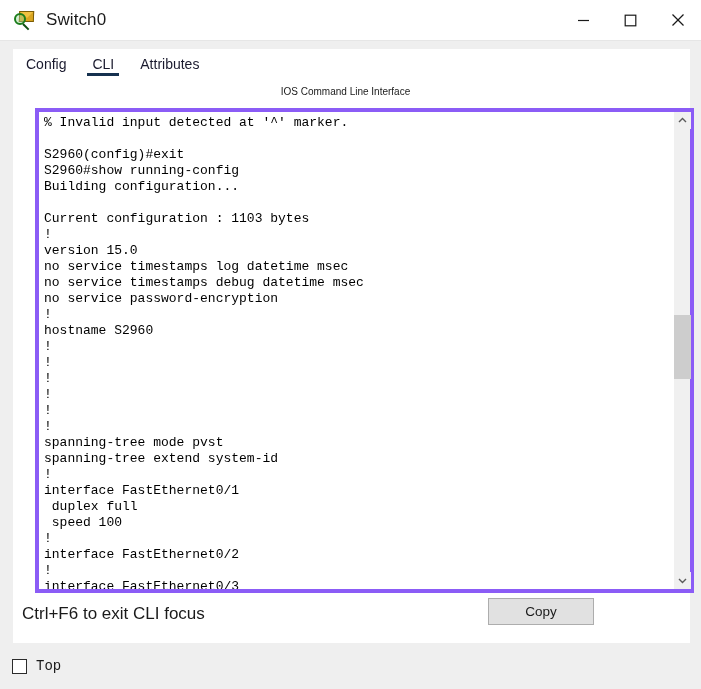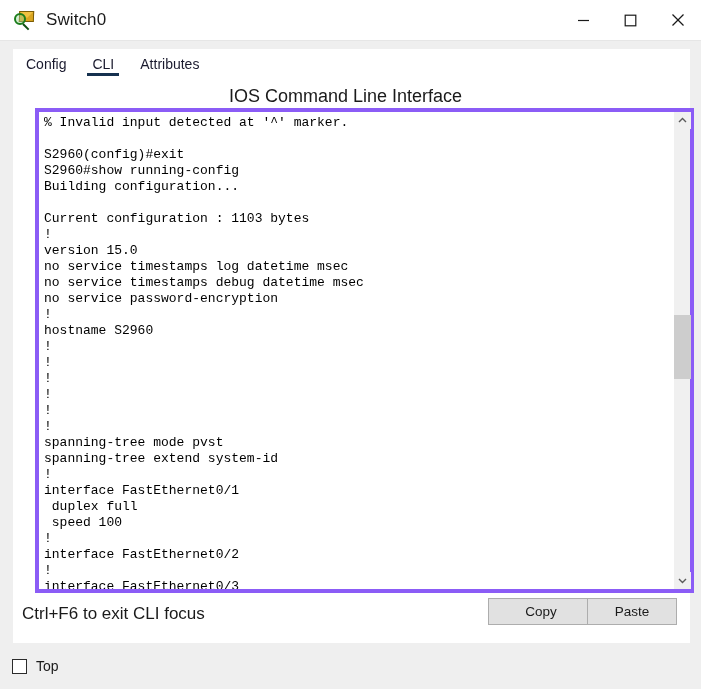--- a/index.html
+++ b/index.html
@@ -135,21 +135,21 @@
     display: none;
   }
   .tab.active .underline { display: block; }
 
   
   .cli-title {
     position: absolute;
     left: 13px; top: 86px;
     width: 677px;
     text-align: center;
-    font-size: 18px;
+    font-size: 10px;
     color: #1a1a1a;
     padding-right: 12px;
   }
 
   
   .terminal-frame {
     position: absolute;
     left: 35px; top: 108px;
     width: 659px; height: 485px;
     border: 4px solid #8b5cf6;
@@ -248,20 +248,21 @@
   .checkbox {
     width: 15px; height: 15px;
     border: 1px solid #2b2b2b;
     background: #ffffff;
     flex: 0 0 auto;
   }
   .check-label {
     margin-left: 9px;
     font-size: 14px;
     color: #1a1a1a;
+    font-family: Liberation Mono, monospace;
   }
 </style>
 </head>
 <body>
 
 <div id="app">
 
   <div class="titlebar">
     <div class="app-icon">
       <div class="env"></div>
@@ -332,21 +333,20 @@
           <svg width="9" height="7" viewBox="0 0 9 7">
               <polyline points="1,2 4.5,5.5 8,2" fill="none" stroke="#5a5a5a" stroke-width="1.4"></polyline>
             </svg>
         </span>
       </div>
     </div>
   </div>
 
   <div class="footer-hint">Ctrl+F6 to exit CLI focus</div>
   <button class="btn copy">Copy</button>
-  <button class="btn paste">Paste</button>
 
   <div class="bottombar">
     <div class="check-wrap">
       <div class="checkbox"></div>
       <div class="check-label">Top</div>
     </div>
   </div>
 
 </div>
 

